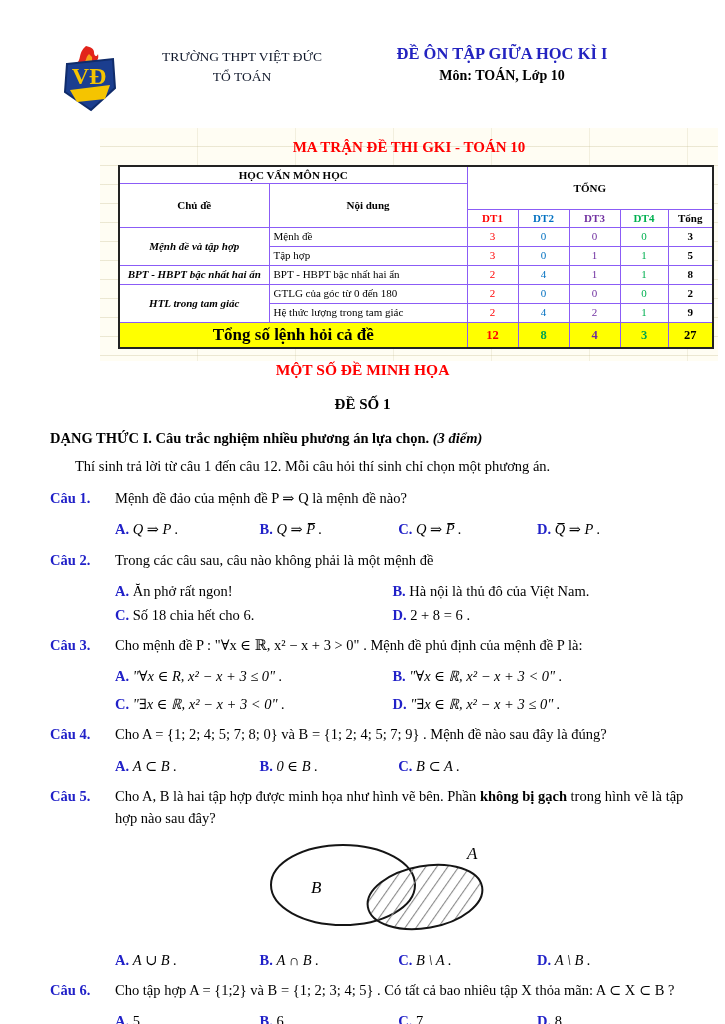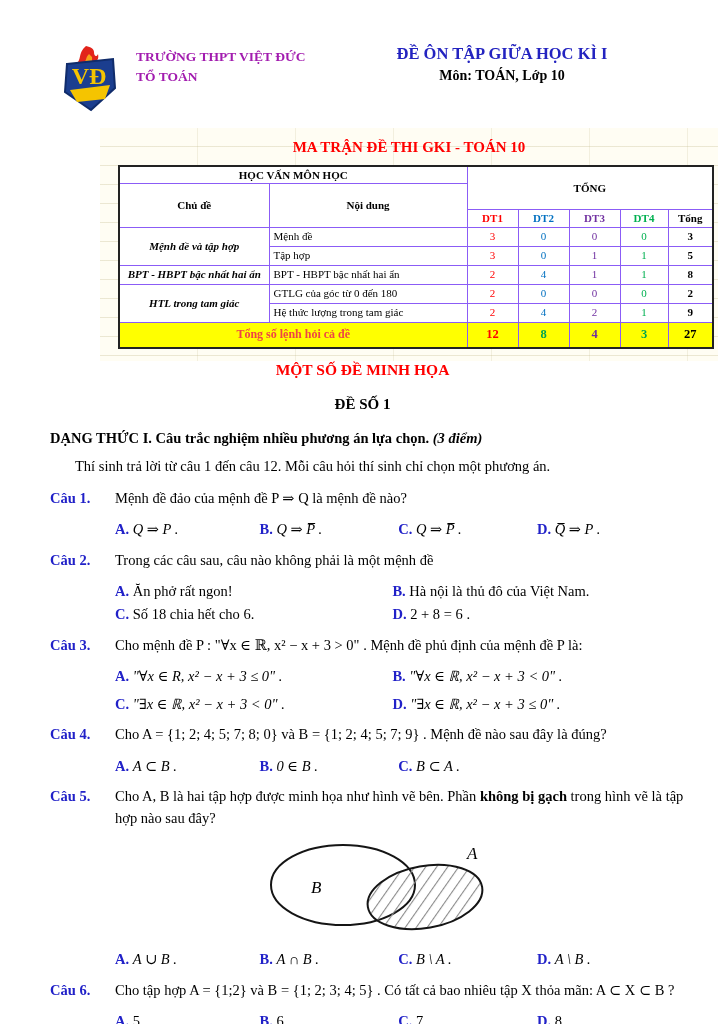--- a/index.html
+++ b/index.html
@@ -4,21 +4,21 @@
 <style>
   html,body{margin:0;padding:0;}
   body{
     width:725px;height:1024px;background:#ffffff;color:#000;
     font-family:"Liberation Serif","DejaVu Serif",serif;
     position:relative;overflow:hidden;
   }
   
   .header{display:flex;align-items:flex-start;padding:44px 0 0 56px;}
   .logo{width:68px;height:72px;flex:none;}
-  .school{width:212px;text-align:left;margin-left:12px;color:#a21caf;font-weight:bold;
+  .school{width:212px;text-align:center;margin-left:12px;color:#0f172a;font-weight:normal;
           font-size:13.5px;line-height:1.5;padding-top:3px;}
   .exam{width:256px;text-align:center;margin-left:26px;}
   .exam-title{color:#2323c0;font-weight:bold;font-size:16.5px;line-height:1.25;}
   .exam-sub{font-weight:bold;font-size:14px;margin-top:3px;}
   
   .matrix-wrap{
     margin:12px 7px 0 100px;padding:6px 0 12px;
     background-color:#fffdf3;
     background-image:
       repeating-linear-gradient(to bottom, transparent 0 18px, rgba(185,175,125,.28) 18px 19px),
@@ -29,21 +29,21 @@
                background:#fff;border:2px solid #222;}
   table.matrix th,table.matrix td{border:1px solid #8b5cf6;padding:1px 4px;}
   table.matrix thead th{font-weight:bold;text-align:center;}
   .th-dt1{color:#ff0000}.th-dt2{color:#0070c0}.th-dt3{color:#7030a0}.th-dt4{color:#00b050}
   .topic{font-weight:bold;font-style:italic;text-align:center;}
   .content{text-align:left;}
   .num{text-align:center;}
   .c-dt1{color:#ff0000}.c-dt2{color:#0070c0}.c-dt3{color:#7030a0}.c-dt4{color:#00b050}
   .c-tot{font-weight:bold;color:#000;}
   tr.footer-row td{background:#ffff00;font-weight:bold;height:22px;}
-  .footer-label{color:#ef4444;text-align:center;font-size:12px;}
+  .footer-label{color:#000000;text-align:center;font-size:17px;}
   tr.footer-row .num{font-size:12.5px;}
   
   .h-examples{text-align:center;color:#ff0000;font-weight:bold;font-size:15.5px;}
   .h-examno{text-align:center;font-weight:bold;font-size:15px;margin-top:17px;}
   .part-heading{margin:17px 35px 0 50px;font-size:14.5px;font-weight:bold;}
   .part-points{font-style:italic;}
   .instruction{margin:11px 35px 13px 75px;font-size:14.5px;}
   
   .question{display:flex;margin:0 32px 9px 50px;font-size:14.5px;line-height:1.48;}
   .q-label{flex:none;width:65px;color:#2121c8;font-weight:bold;}

